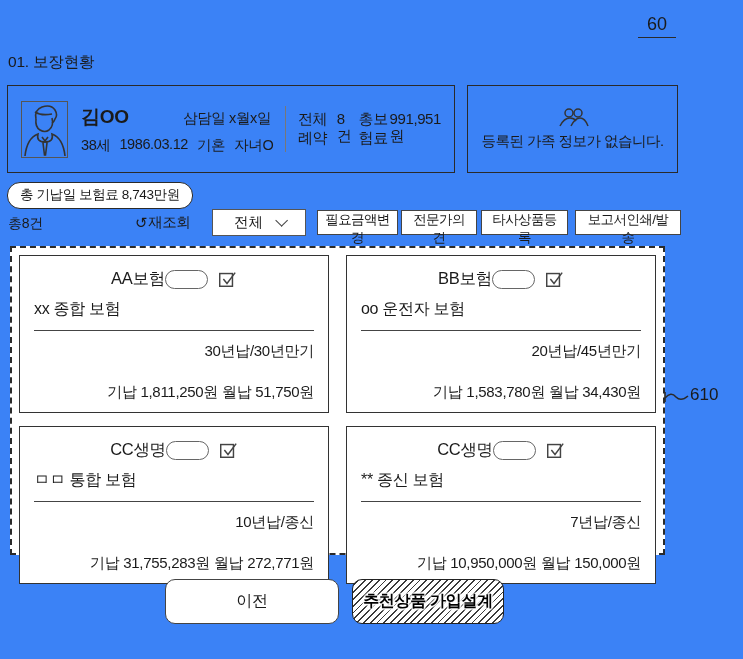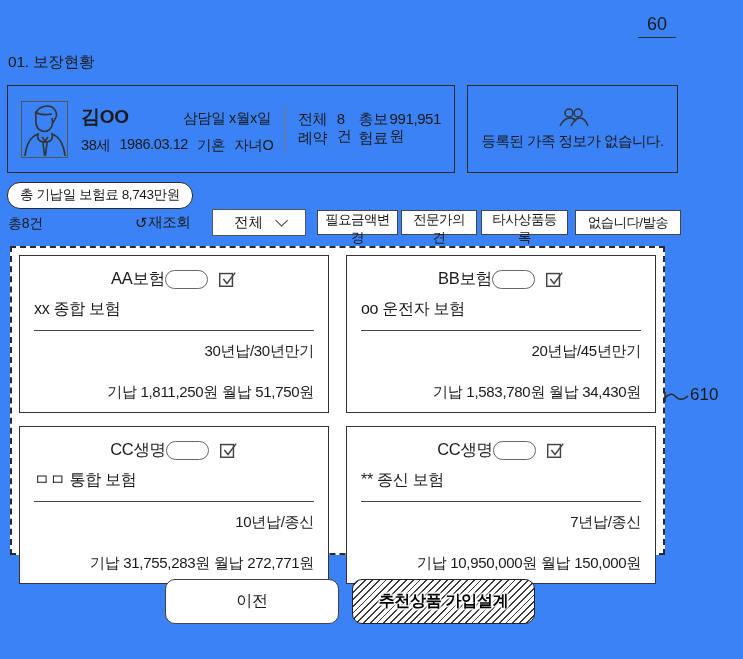--- a/index.html
+++ b/index.html
@@ -77,21 +77,21 @@
   .checkbox { width:20px; height:20px; cursor:pointer; display:flex; }
   .card-product { font-size:16px; letter-spacing:-0.3px; margin-top:9px; }
   .card-divider { border:none; border-top:1.2px solid #444; margin:10px 0 11px; }
   .card-term { font-size:15px; text-align:right; letter-spacing:-0.3px; }
   .card-payment { font-size:15px; text-align:right; letter-spacing:-0.3px; margin-top:22px; }
 
   
   .prev-btn { position:absolute; left:165px; top:579px; width:174px; height:45px;
               border:1.5px solid #444; border-radius:10px; background:#fff; font-size:16px;
               letter-spacing:-0.3px; font-family:inherit; color:inherit; cursor:pointer; }
-  .recommend-btn { position:absolute; left:352px; top:579px; width:183px; height:45px;
+  .recommend-btn { position:absolute; left:352px; top:579px; width:152px; height:45px;
                    border:1.6px solid #222; border-radius:10px; font-size:16px; font-weight:600;
                    letter-spacing:-0.3px; font-family:inherit; color:#000; cursor:pointer;
                    background:repeating-linear-gradient(135deg,#ffffff 0 3.5px,#3a3a3a 3.5px 4.8px); }
   .recommend-btn span { text-shadow:0 0 2px #fff,0 0 3px #fff,0 0 4px #fff,1px 1px 2px #fff,
                         -1px -1px 2px #fff,1px -1px 2px #fff,-1px 1px 2px #fff; }
 </style>
 </head>
 <body>
 
 <div class="page">
@@ -153,21 +153,21 @@
     <span class="refresh-icon">↺</span>
     <span>재조회</span>
   </button>
   <div class="filter-select">
     <span>전체</span>
     <span class="chevron"></span>
   </div>
   <button class="tb-btn b1">필요금액변경</button>
   <button class="tb-btn b2">전문가의견</button>
   <button class="tb-btn b3">타사상품등록</button>
-  <button class="tb-btn b4">없습니다/발송</button>
+  <button class="tb-btn b4">보고서인쇄/발송</button>
 
   <div class="policy-container">
 
     <article class="card">
       <div class="card-head">
         <span class="card-company">AA보험</span>
         <span class="card-controls">
           <span class="toggle"></span>
           <svg class="checkbox" viewBox="0 0 22 22" fill="none" stroke="#444" stroke-width="1.6">
             <rect x="3" y="5" width="14" height="14"></rect>

